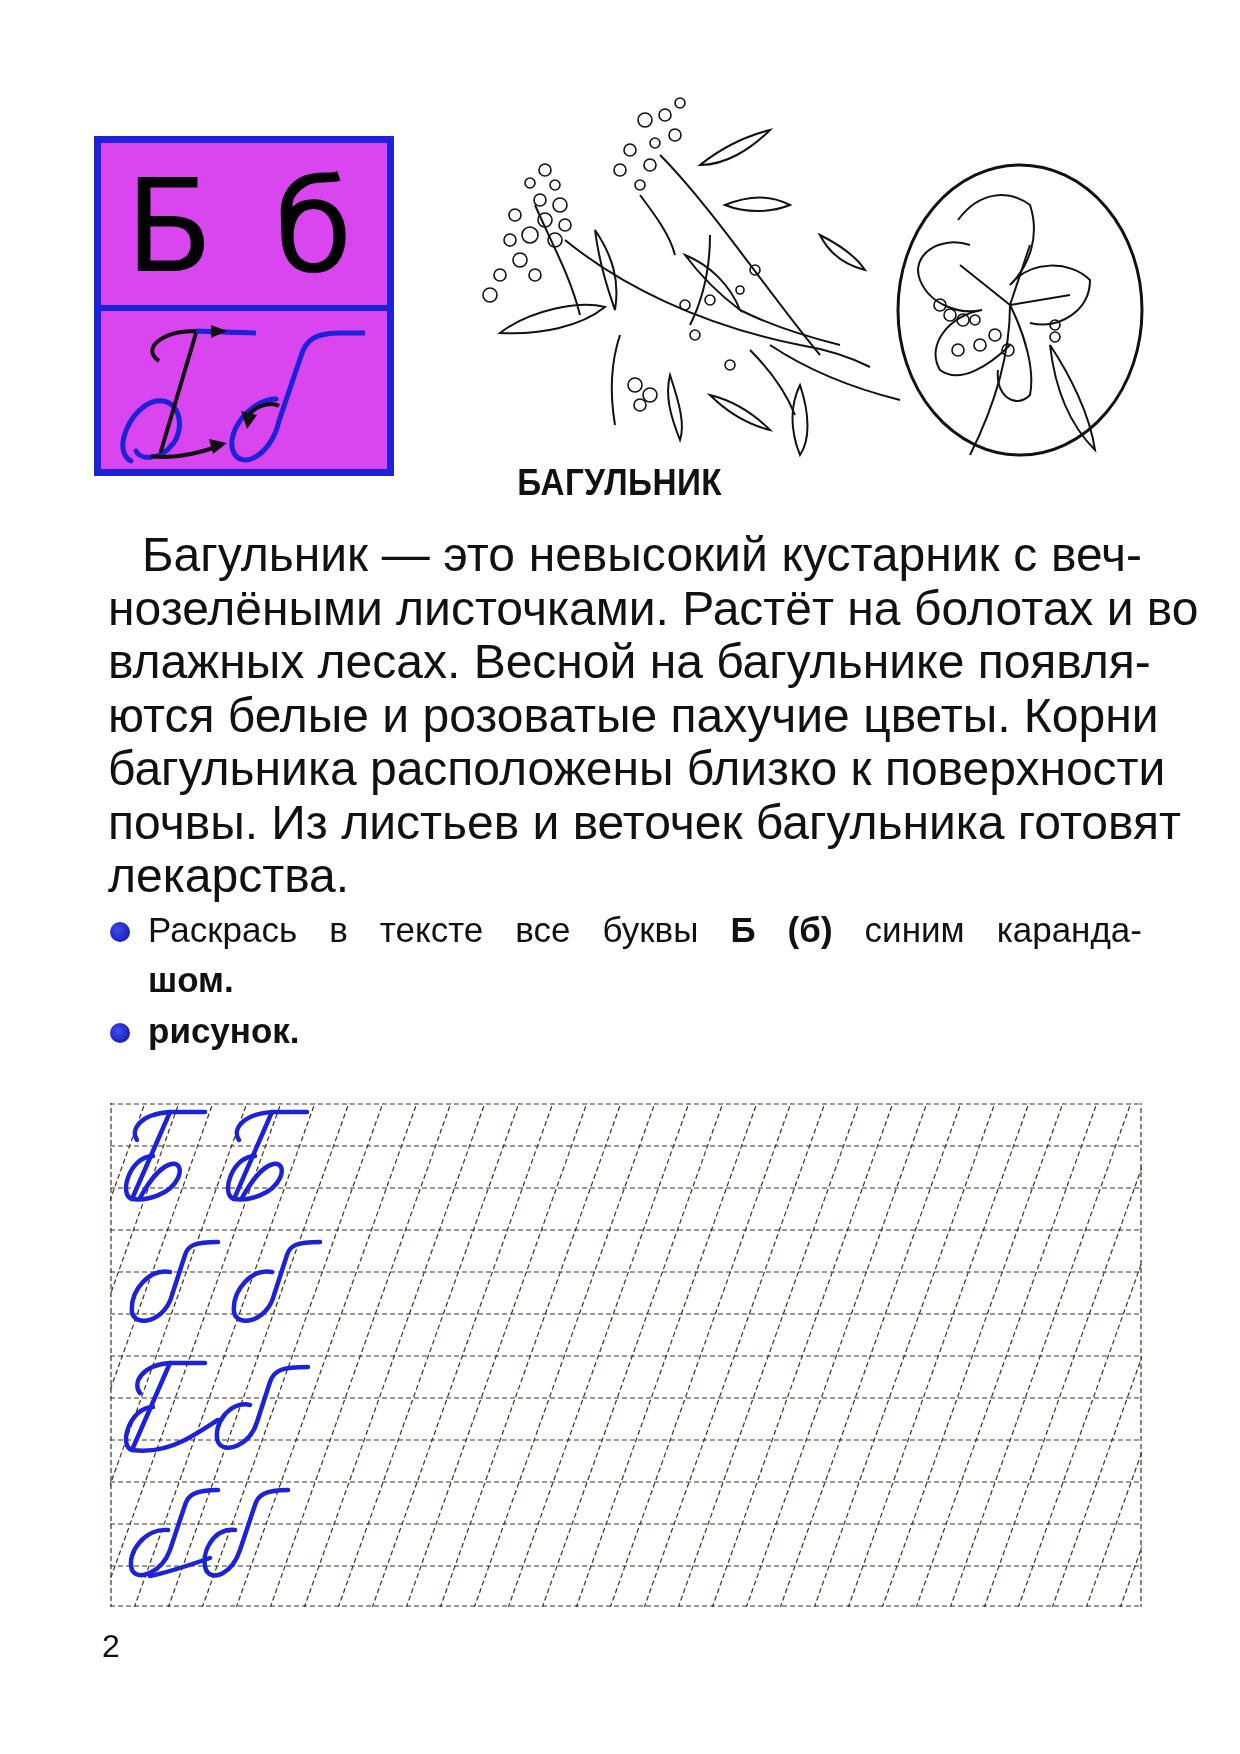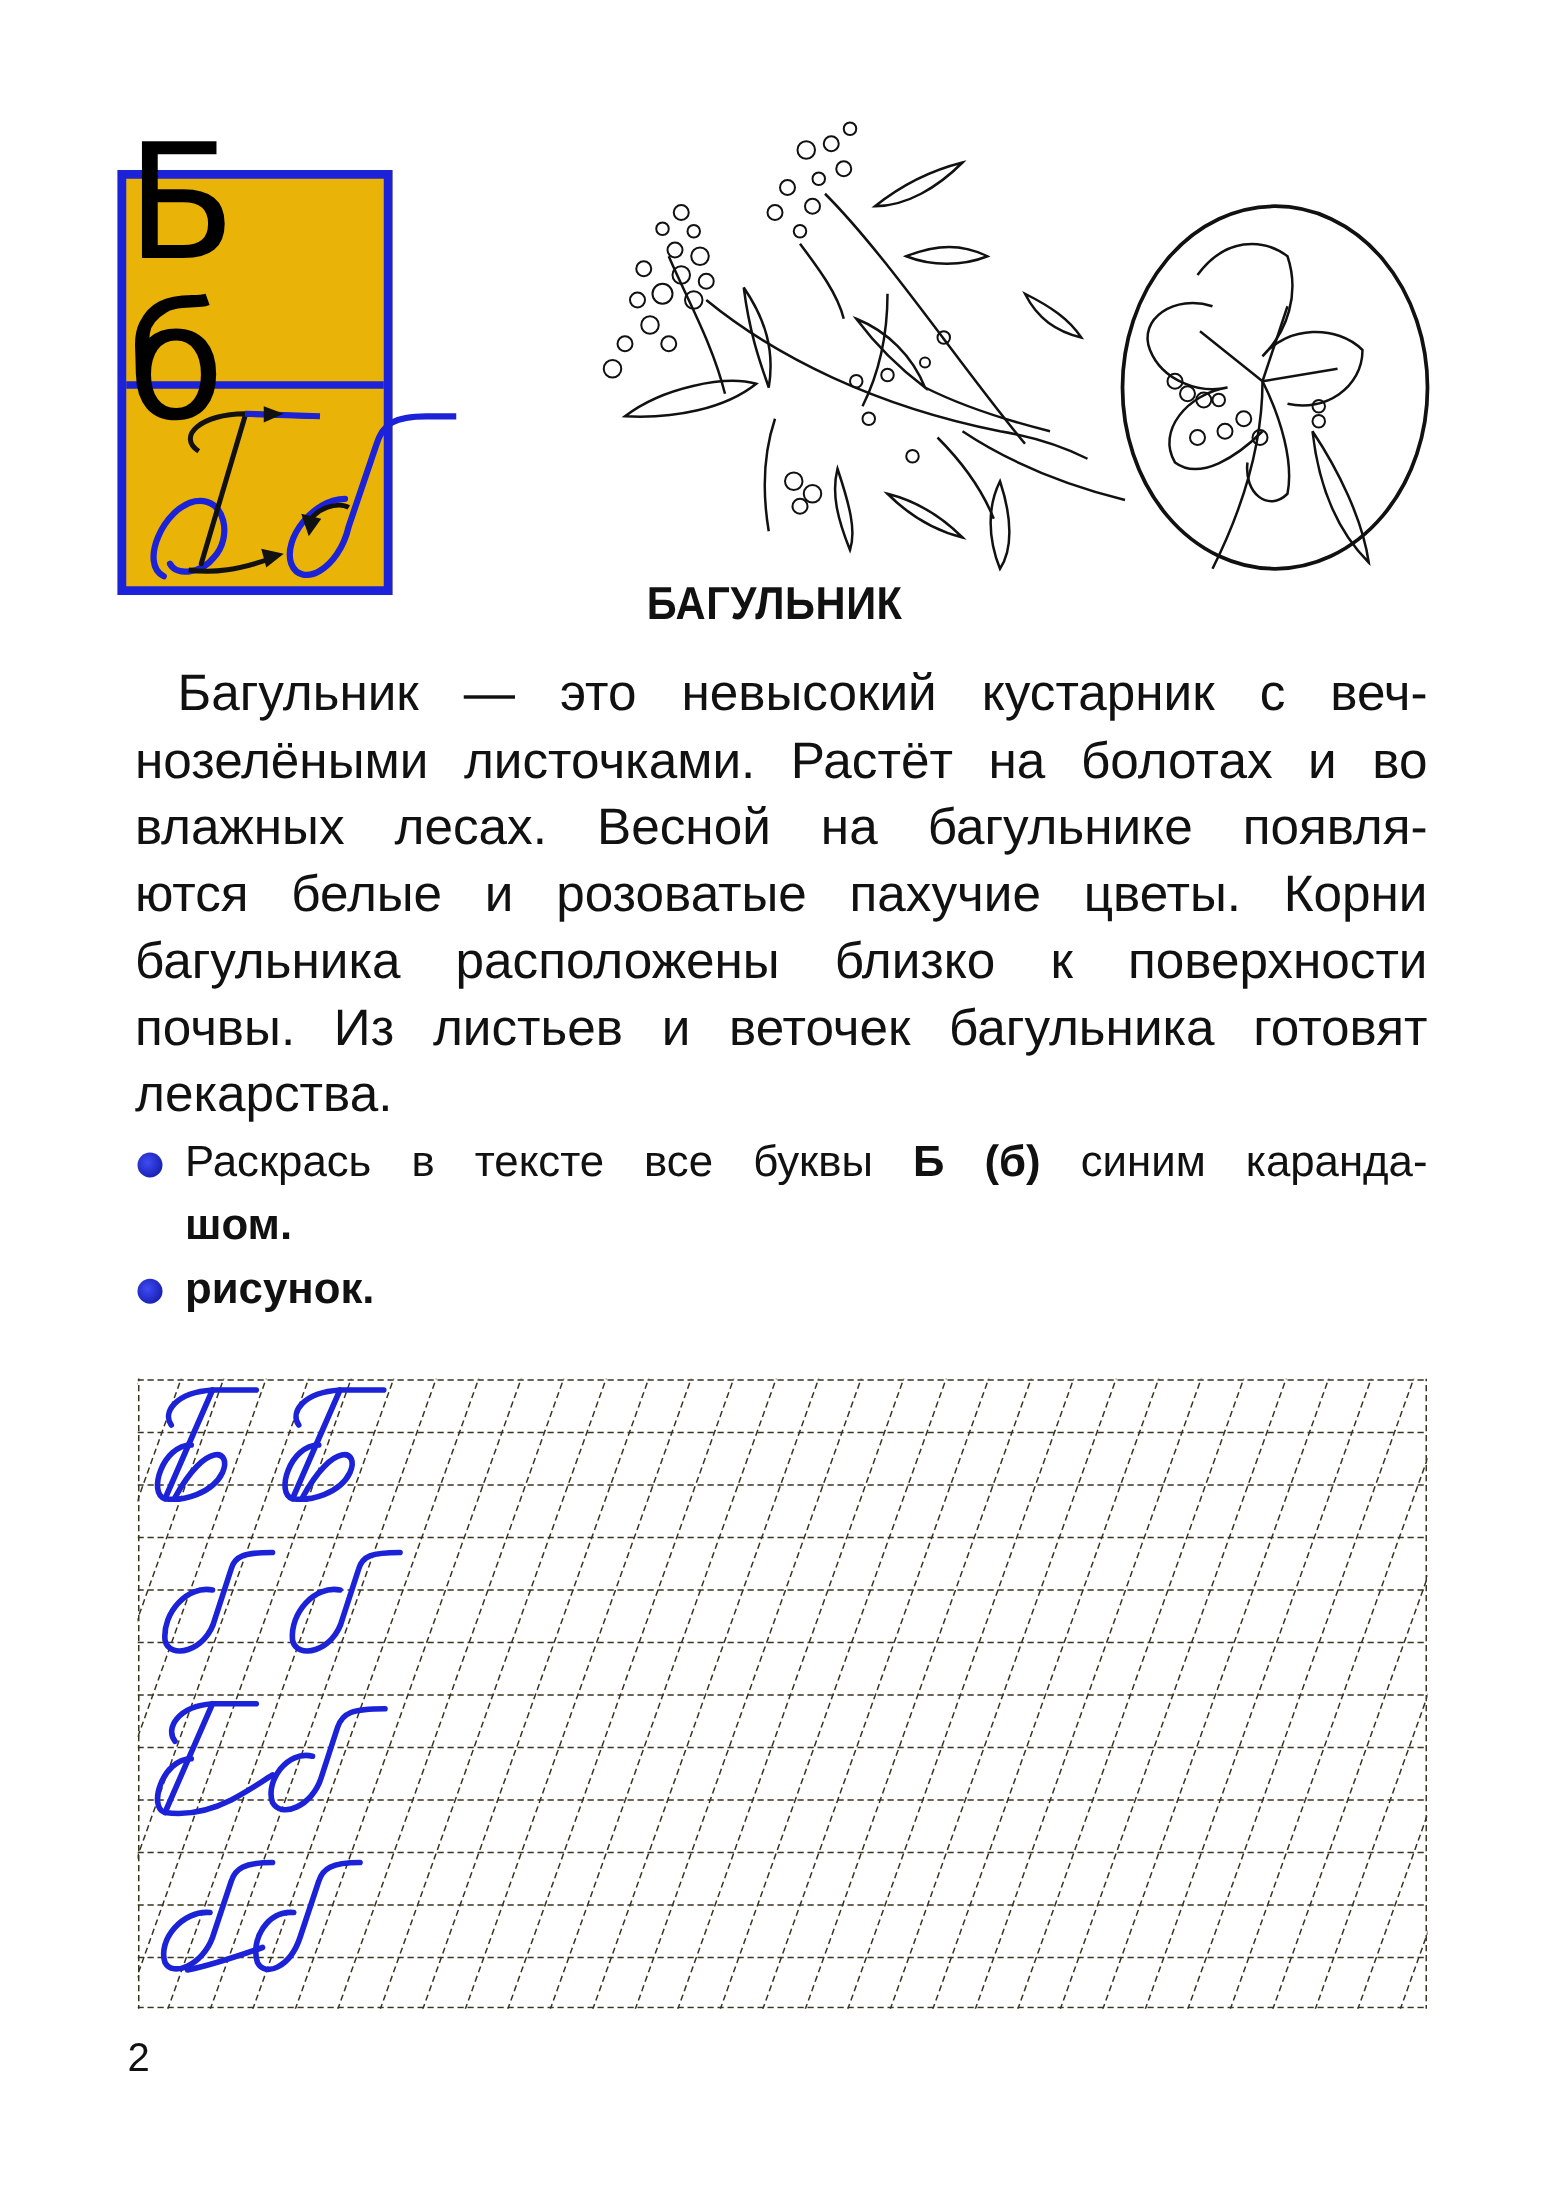--- a/index.html
+++ b/index.html
@@ -1,34 +1,34 @@
 <!DOCTYPE html>
 <html><head>
   <meta charset="utf-8">
   <style>
     html, body { margin: 0; padding: 0; background: #ffffff; }
     body { width: 1240px; height: 1754px; position: relative; overflow: hidden;
            font-family: "Liberation Sans", "DejaVu Sans", sans-serif; color: #111; }
 
-    .letter-card { position: absolute; left: 94px; top: 136px; width: 220px; height: 340px;
-                   border: 7px solid #1b22d8; box-sizing: border-box; background: #eab308; }
+    .letter-card { position: absolute; left: 94px; top: 136px; width: 300px; height: 340px;
+                   border: 7px solid #1b22d8; box-sizing: border-box; background: #d946ef; }
     .letter-card .print-half { position: absolute; left: 0; top: 0; right: 0; height: 162px;
                    border-bottom: 6px solid #1b22d8; display: flex; align-items: center; justify-content: center; }
     .letter-card .print-letters { font-family: "DejaVu Sans", "Liberation Sans", sans-serif;
                    font-size: 128px; line-height: 1; color: #000; letter-spacing: 10px; margin-top: 6px; }
     .letter-card .script-half { position: absolute; left: 0; top: 168px; right: 0; bottom: 0; }
 
     .illustration { position: absolute; left: 470px; top: 95px; width: 690px; height: 380px; }
 
     .title { position: absolute; left: 0; width: 1240px; top: 462px; text-align: center;
              font-weight: bold; font-size: 37px; letter-spacing: 0.5px; box-sizing: border-box; }
     .title span { display: inline-block; transform: scaleX(0.9); }
 
     .body-text { position: absolute; left: 108px; top: 528px; width: 1034px;
-                 font-size: 41px; line-height: 53.5px; }
+                 font-size: 48px; line-height: 53.5px; }
     .body-text .para-line { display: block; white-space: nowrap; text-align: justify; text-align-last: justify;
                  transform-origin: left center; }
     .body-text .para-line.first { padding-left: 34px; }
     .body-text .para-line.last { text-align-last: left; }
 
     .tasks { position: absolute; left: 108px; top: 905px; width: 1034px; font-size: 35px; line-height: 50px; }
     .task { position: relative; padding-left: 40px; margin-bottom: 1px; }
     .task .bullet { position: absolute; left: 2px; top: 17px; width: 20px; height: 20px; border-radius: 50%;
                     background: radial-gradient(circle at 40% 40%, #3f4cf2 0%, #1b22b8 70%, #0c117a 100%); }
     .task .line { display: block; white-space: nowrap; text-align: justify; text-align-last: justify; }

